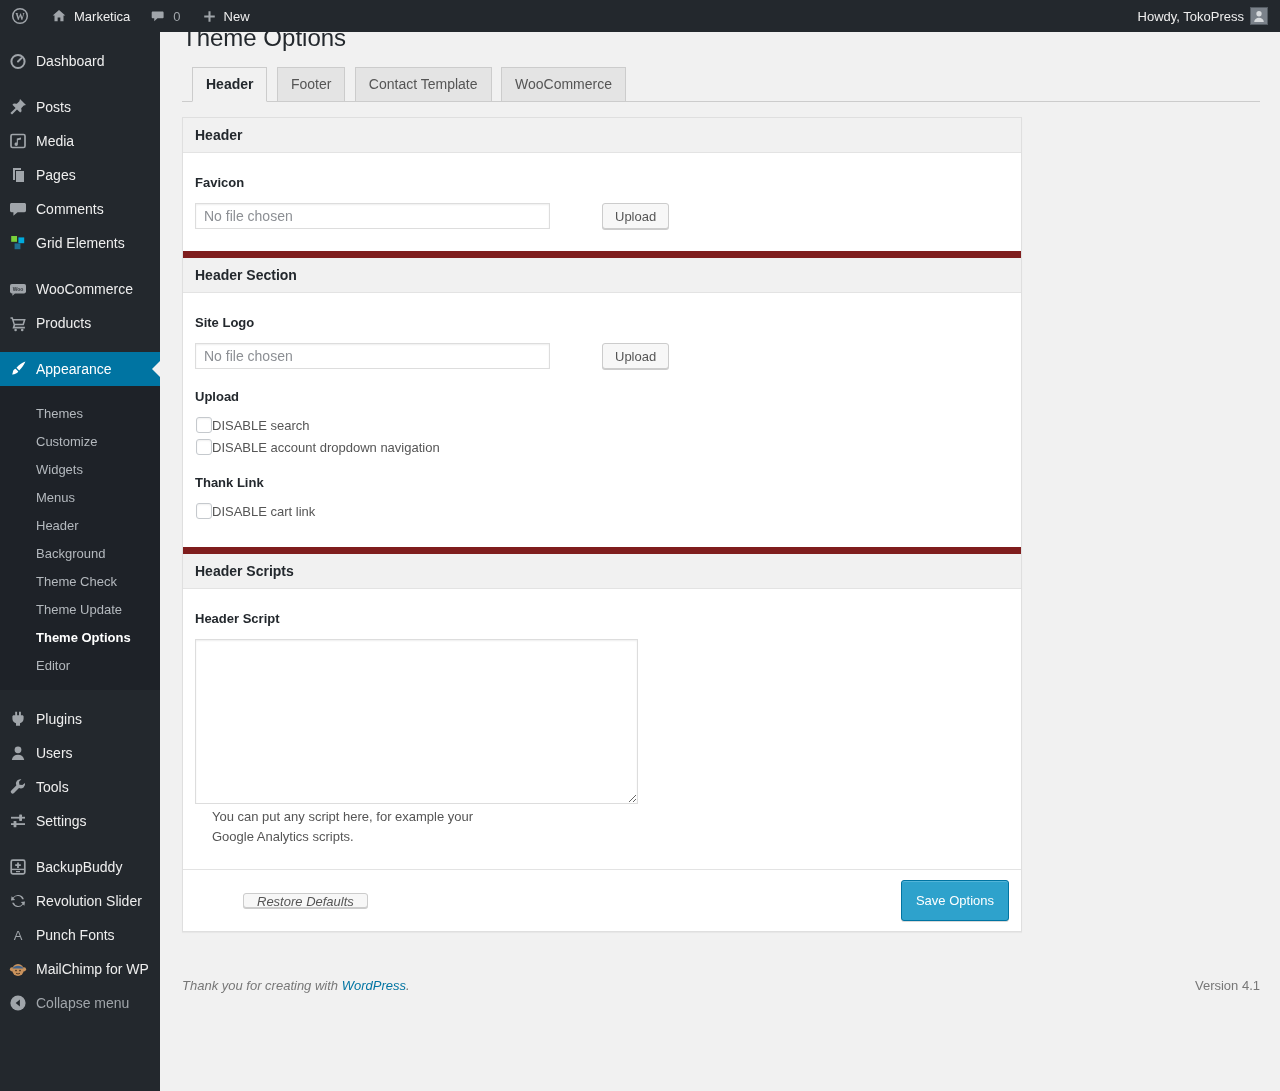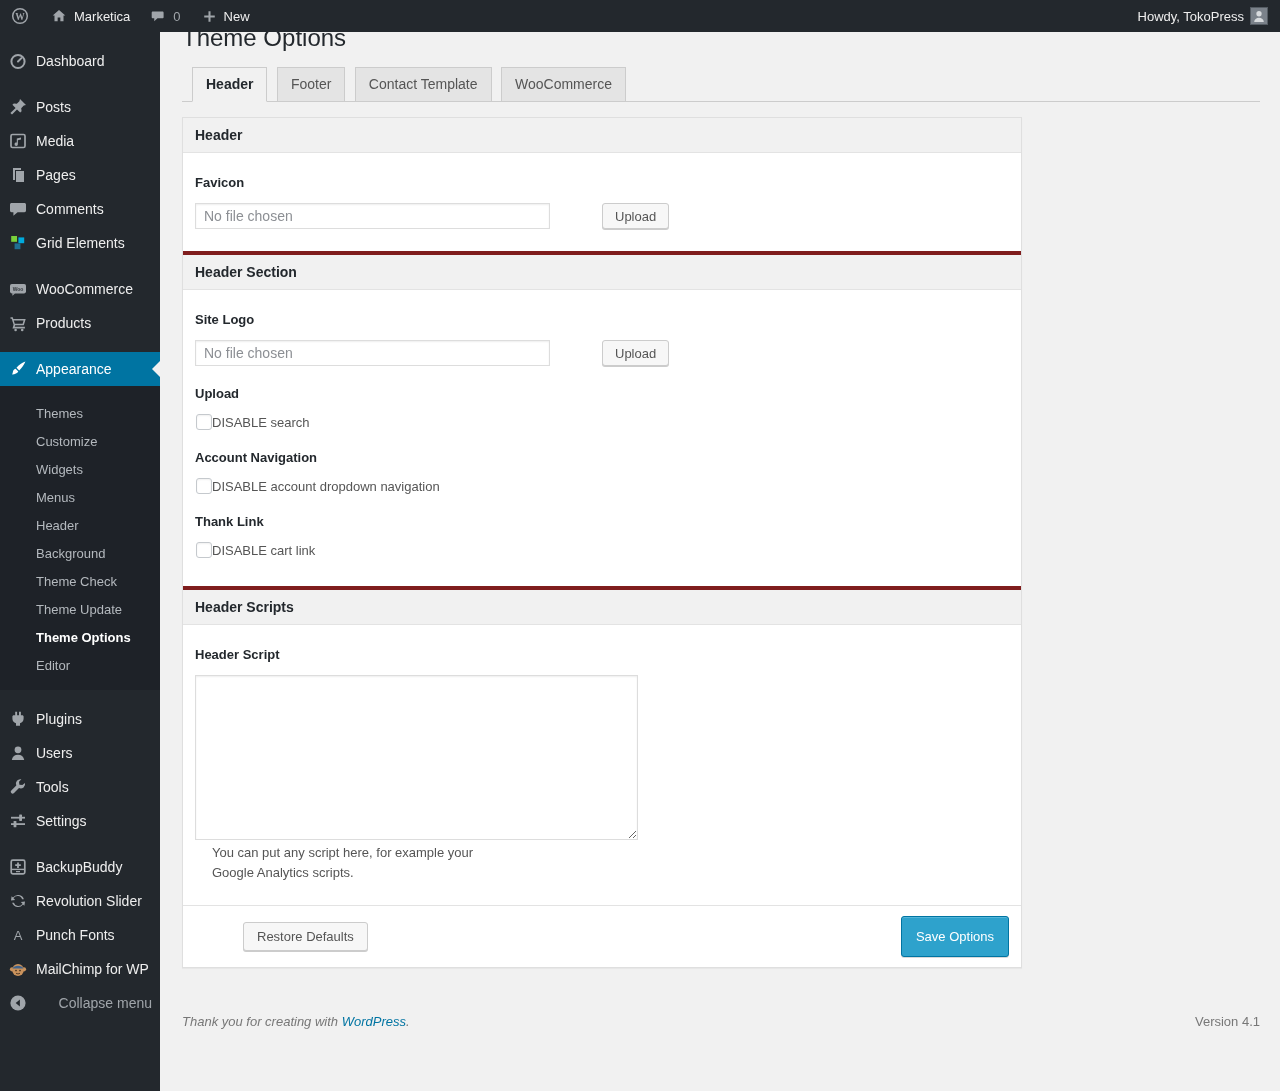--- a/index.html
+++ b/index.html
@@ -43,21 +43,21 @@
   .menu-item.active::after {
     content: ""; position: absolute; right: 0; top: 50%; margin-top: -8px;
     border: 8px solid transparent; border-right-color: #f1f1f1;
   }
   .submenu { background: #1e2228; padding: 14px 0 10px; }
   .submenu-item {
     display: block; padding: 7px 8px 7px 36px; color: #b4b9be;
     font-size: 13px; cursor: pointer; line-height: 14px;
   }
   .submenu-item.current { color: #fff; font-weight: bold; }
-  .collapse-item { margin-top: 0; color: #a0a5aa; justify-content: space-between; }
+  .collapse-item { margin-top: 0; color: #a0a5aa; }
   .collapse-item .mi { color: #a0a5aa; }
 
   
   .content { margin-left: 160px; padding: 0 20px 10px 22px; min-height: 1059px; }
   .page-title {
     padding-top: 23px; font-size: 24px; font-weight: 400;
     color: #23282d; line-height: 30px;
   }
 
   .nav-tab-wrapper { margin-top: 14px; border-bottom: 1px solid #ccc; padding-left: 10px; }
@@ -72,21 +72,21 @@
   }
 
   .panel {
     width: 840px; margin-top: 15px; background: #fff;
     border: 1px solid #dfdfdf; box-shadow: 0 1px 1px rgba(0,0,0,.04);
   }
   .section-bar {
     padding: 9px 12px; background: #f1f1f1; border-bottom: 1px solid #e3e3e3;
     font-size: 14px; font-weight: bold; color: #23282d;
   }
-  .section-bar.mid { border-top: 4px solid #7f1d1d; }
+  .section-bar.mid { border-top: 7px solid #7f1d1d; }
   .fields { padding: 2px 12px 22px; }
   .field-label { display: block; font-size: 13px; font-weight: bold; color: #23282d; margin: 20px 0 13px; }
   .upload-row { display: flex; align-items: center; gap: 4px; }
   .file-input {
     width: 355px; height: 26px; padding: 3px 8px; font-size: 14px;
     border: 1px solid #ddd; background: #fff; color: #8c8f94;
     box-shadow: inset 0 1px 2px rgba(0,0,0,.07); border-radius: 0;
     font-family: "Liberation Sans", "DejaVu Sans", sans-serif;
   }
   .btn-secondary {
@@ -106,21 +106,21 @@
   .script-textarea {
     width: 443px; height: 165px; border: 1px solid #ddd; background: #fff;
     box-shadow: inset 0 1px 2px rgba(0,0,0,.07); resize: both;
     font-family: "DejaVu Sans Mono", monospace; font-size: 13px; padding: 6px;
   }
   .script-help { margin-left: 17px; width: 305px; font-size: 13px; color: #555; line-height: 1.55; padding-top: 3px; }
   .action-bar {
     border-top: 1px solid #e3e3e3; padding: 10px 12px;
     display: flex; justify-content: space-between; align-items: center;
   }
-  .btn-restore { height: 29px; padding: 0 13px; }
+  .btn-restore { height: 15px; padding: 0 13px; font-style: italic; }
   .btn-primary {
     height: 41px; padding: 0 14px; font-size: 13px; color: #fff;
     background: #2ea2cc; border: 1px solid #0074a2; border-radius: 3px;
     box-shadow: inset 0 1px 0 rgba(120,200,230,.5), 0 1px 0 rgba(0,0,0,.15);
     cursor: pointer; font-family: "Liberation Sans", "DejaVu Sans", sans-serif;
   }
 
   .page-footer {
     width: 1078px; margin-top: 46px; display: flex;
     justify-content: space-between; align-items: baseline;
@@ -401,21 +401,20 @@
         <input class="file-input" type="text" readonly="" value="No file chosen" style="">
         <button class="btn-secondary">Upload</button>
       </div>
 
       <label class="field-label">Upload</label>
       <label class="check-row">
         <input type="checkbox" class="checkbox" style="">
         <span>DISABLE search</span>
       </label>
 
-      <label class="field-label">Account Navigation</label>
       <label class="check-row">
         <input type="checkbox" class="checkbox" style="">
         <span>DISABLE account dropdown navigation</span>
       </label>
 
       <label class="field-label">Thank Link</label>
       <label class="check-row">
         <input type="checkbox" class="checkbox" style="">
         <span>DISABLE cart link</span>
       </label>

